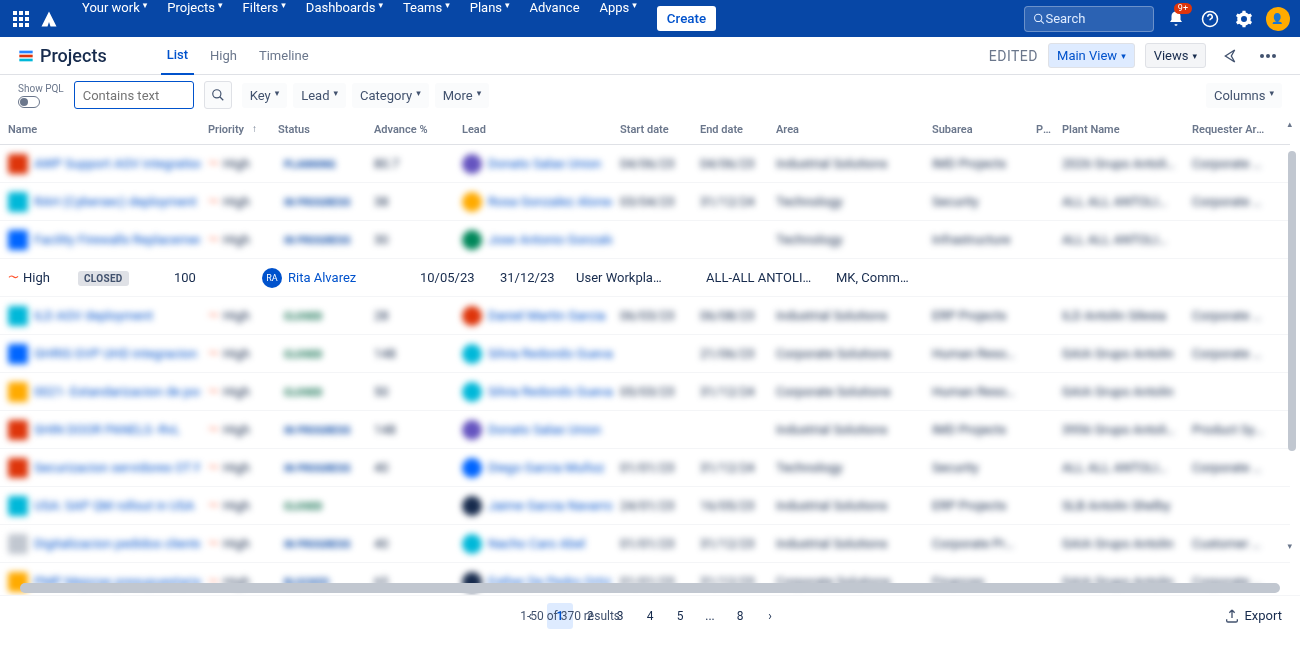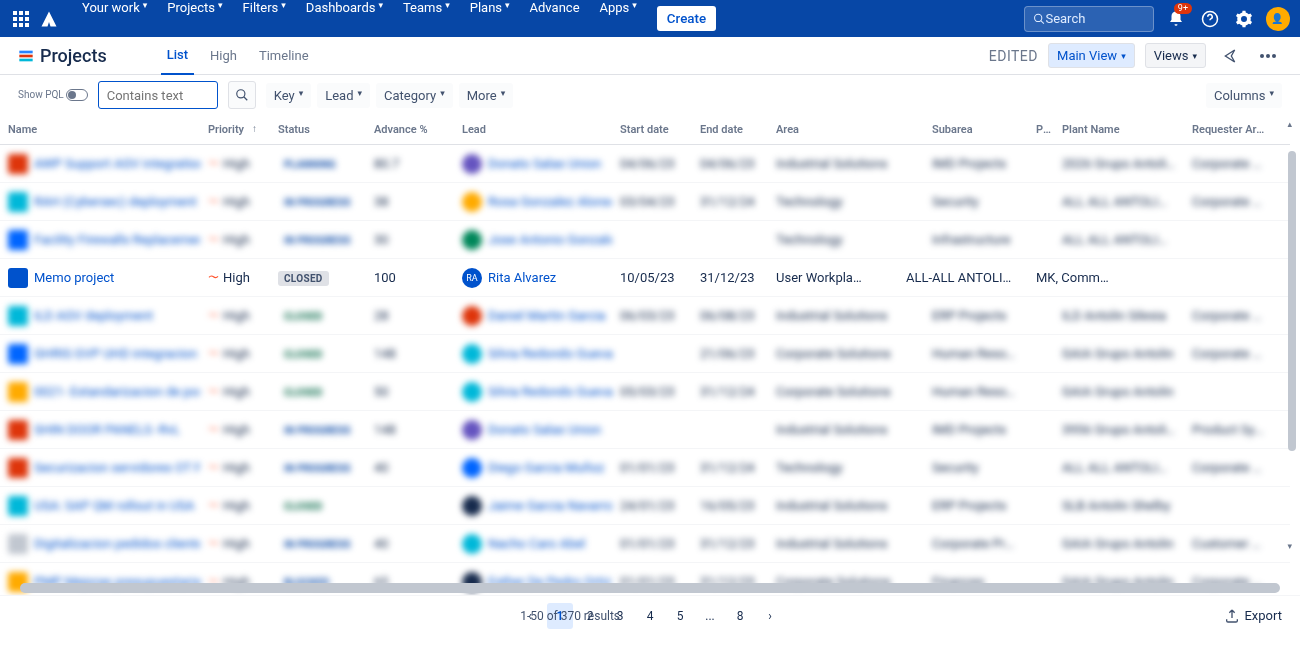--- a/index.html
+++ b/index.html
@@ -23,21 +23,21 @@
 .proj-icon{width:16px;height:16px;margin-right:6px}
 .proj-title{font-size:18px;font-weight:500;margin-right:14px}
 .view-tab{padding:0 6px;height:38px;display:flex;align-items:center;font-size:13px;color:#6b778c;margin-right:10px;cursor:pointer}
 .view-tab.active{color:#0052cc;border-bottom:2px solid #0052cc;font-weight:500}
 .sub-right{margin-left:auto;display:flex;align-items:center;gap:10px}
 .edited{font-size:14px;color:#6b778c;letter-spacing:.5px}
 .view-btn{border:1px solid #dfe1e6;background:#f4f5f7;border-radius:3px;padding:4px 8px;font-size:13px;display:flex;align-items:center;gap:4px;cursor:pointer}
 .view-btn.main{background:#deebff;color:#0052cc}
 .icon-btn{width:28px;height:28px;display:flex;align-items:center;justify-content:center;cursor:pointer;color:#42526e}
 .filterbar{height:40px;display:flex;align-items:center;padding:0 18px;gap:10px}
-.pql{display:flex;flex-direction:row;align-items:flex-start;gap:2px}
+.pql{display:flex;flex-direction:column;align-items:flex-start;gap:2px}
 .pql-label{font-size:10px;color:#6b778c}
 .toggle{width:22px;height:12px;border:1px solid #6b778c;border-radius:7px;position:relative;cursor:pointer}
 .toggle::after{content:"";position:absolute;width:8px;height:8px;background:#6b778c;border-radius:50%;top:1px;left:1px}
 .text-input{border:1px solid #0052cc;border-radius:3px;padding:4px 8px;width:120px;height:28px;font-size:13px}
 .search-btn{width:28px;height:28px;border:1px solid #dfe1e6;background:#fafbfc;border-radius:3px;cursor:pointer;display:flex;align-items:center;justify-content:center}
 .filter-chip{background:#fafbfc;border:none;border-radius:3px;padding:5px 8px;font-size:13px;display:flex;align-items:flex-start;gap:4px;cursor:pointer;color:#42526e}
 .cols-btn{margin-left:auto}
 .table-wrap{height:480px;overflow:hidden;position:relative}
 .table{width:1290px}
 .th-row{display:flex;border-bottom:1px solid #dfe1e6;height:30px;align-items:center;font-size:11px;color:#6b778c;font-weight:600}
@@ -270,24 +270,20 @@
           </div>
           <div class="cell c-sd"></div>
           <div class="cell c-ed"></div>
           <div class="cell c-area">Technology</div>
           <div class="cell c-sub">Infrastructure</div>
           <div class="cell c-pmo"></div>
           <div class="cell c-plant">ALL ALL ANTOLIN PLANTS</div>
           <div class="cell c-req"></div>
         </div>
         <div class="row">
-          <div class="cell c-name">
-            <div class="proj-square" style="background:#0052cc"></div>
-            <span class="link">Memo project</span>
-          </div>
           <div class="cell c-pri"><span class="pri-ico">〜</span>High</div>
           <div class="cell c-status"><span class="status-pill st-closed">CLOSED</span></div>
           <div class="cell c-adv">100</div>
           <div class="cell c-lead">
             <div class="lead-av" style="background:#0052cc">RA</div>
             <span class="link">Rita Alvarez</span>
           </div>
           <div class="cell c-sd">10/05/23</div>
           <div class="cell c-ed">31/12/23</div>
           <div class="cell c-sub">User Workplace</div>

